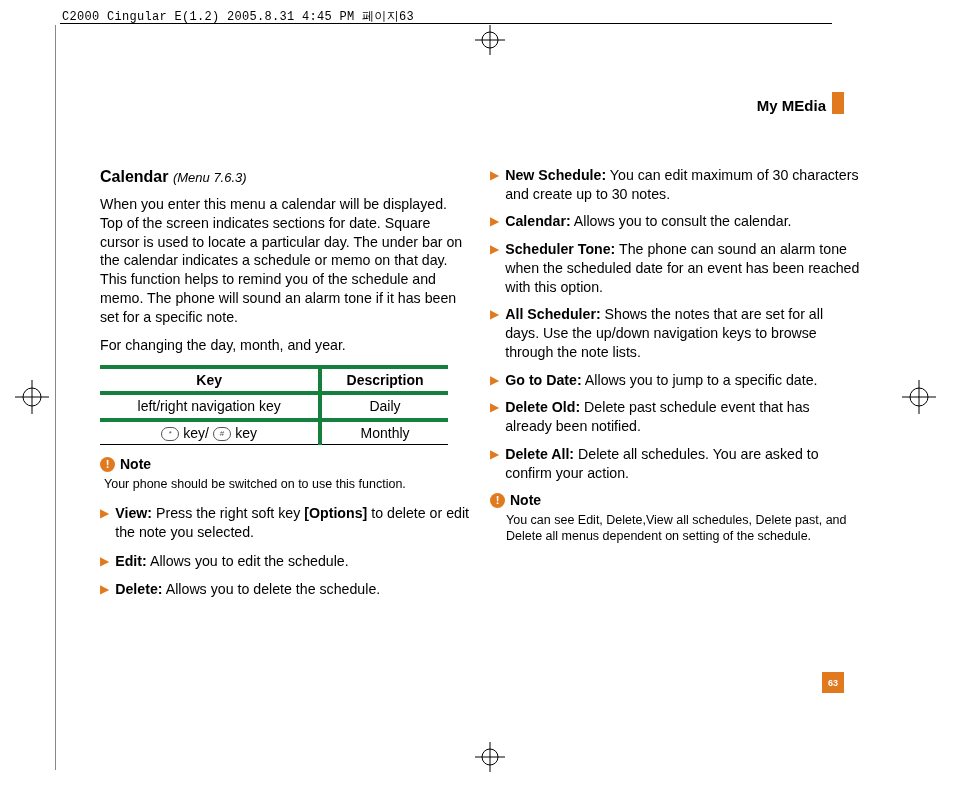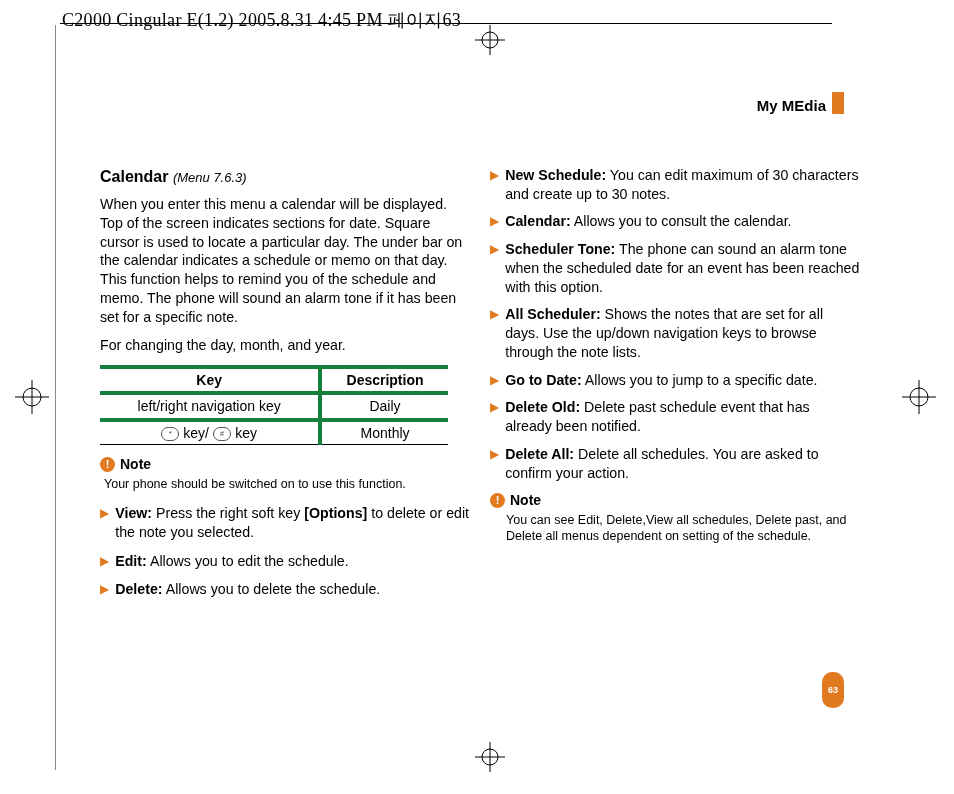--- a/index.html
+++ b/index.html
@@ -16,22 +16,22 @@
     position: absolute;
     top: 23px;
     left: 60px;
     right: 122px;
     border-bottom: 1px solid #000;
   }
   .header-text {
     position: absolute;
     top: 8px;
     left: 62px;
-    font-size: 18px;
-    font-family: Liberation Serif, serif;
+    font-size: 12px;
+    font-family: Liberation Mono, monospace;
     letter-spacing: 0.3px;
   }
   .crop-top {
     position: absolute;
     top: 25px;
     left: 475px;
   }
   .crop-bottom {
     position: absolute;
     top: 742px;
@@ -71,29 +71,28 @@
   .section-tab .block {
     width: 12px;
     height: 22px;
     background: #e17a1e;
   }
   .page-num {
     position: absolute;
     right: 110px;
     top: 672px;
     width: 22px;
-    height: 36px;
+    height: 21px;
     background: #e17a1e;
     color: #fff;
     font-size: 9px;
     font-weight: bold;
     display: flex;
     align-items: center;
     justify-content: center;
-    border-radius: 10px;
   }
   .content {
     position: absolute;
     top: 166px;
     left: 100px;
     width: 760px;
     display: flex;
     gap: 20px;
     font-size: 14.2px;
     line-height: 1.32;

